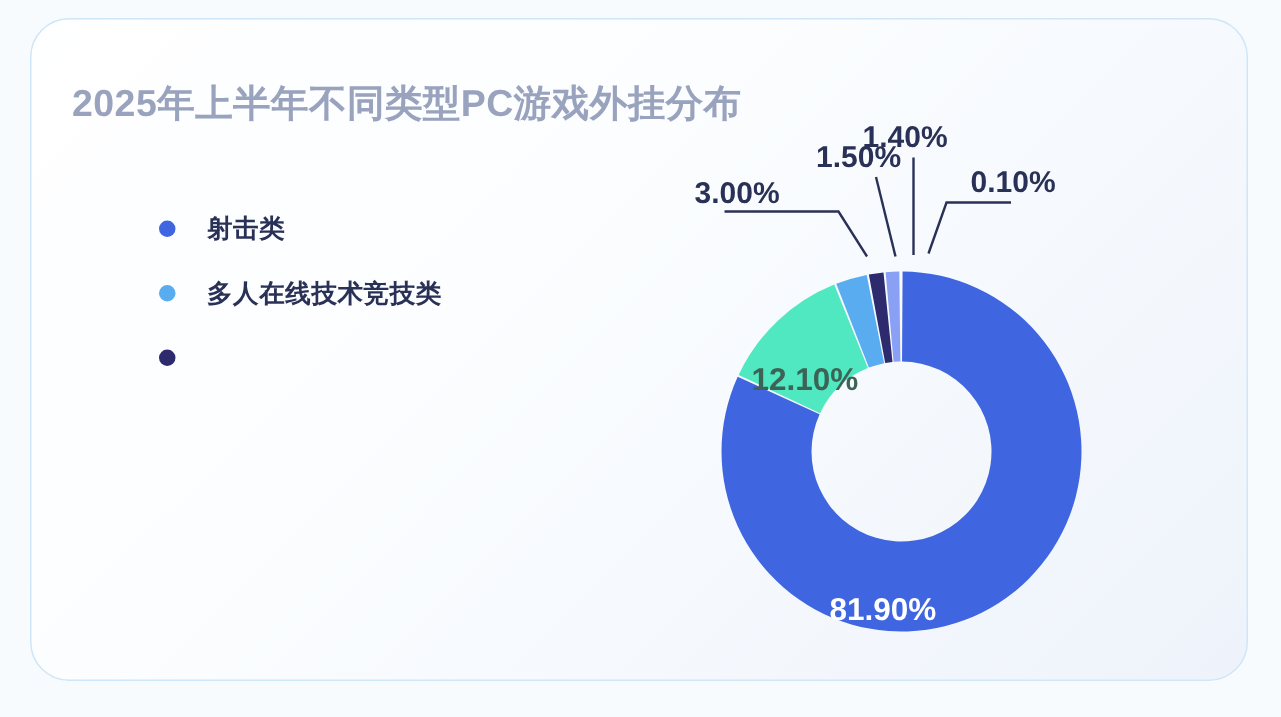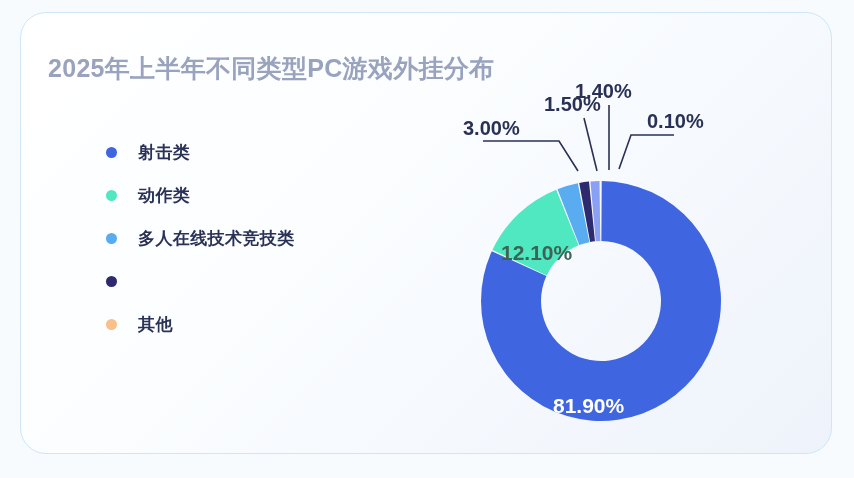--- a/index.html
+++ b/index.html
@@ -113,39 +113,31 @@
 
   <div id="chart-title">2025年上半年不同类型PC游戏外挂分布</div>
 
   <div id="legend">
 
     <div class="legend-item">
       <span class="legend-dot" style="background:#3f66e0"></span>
       <span class="legend-label">射击类</span>
     </div>
 
-    <div class="legend-item">
-      <span class="legend-dot" style="background:#4fe8c0"></span>
-      <span class="legend-label">动作类</span>
-    </div>
 
     <div class="legend-item">
       <span class="legend-dot" style="background:#5aacf0"></span>
       <span class="legend-label">多人在线技术竞技类</span>
     </div>
 
     <div class="legend-item">
       <span class="legend-dot" style="background:#2d2a6e"></span>
     </div>
 
 
-    <div class="legend-item">
-      <span class="legend-dot" style="background:#f8c08a"></span>
-      <span class="legend-label">其他</span>
-    </div>
 
   </div>
 
   <div id="donut-wrap">
     <svg id="donut-svg" viewBox="0 0 360 370">
 
       <g id="slices">
           <path d="M 160.71999568000777 108.00215999352001 A 120 120 0 1 1 50.8013693058531 178.24400483837834 L 105.40068465292654 203.1220024191892 A 60 60 0 1 0 160.3599978400039 168.00107999676 Z" fill="#3f66e0"></path>
           <path d="M 51.40628912523191 176.9372351076905 A 120 120 0 0 1 115.15641377127464 116.69387809223217 L 137.57820688563731 172.3469390461161 A 60 60 0 0 0 105.70314456261596 202.46861755384526 Z" fill="#4fe8c0"></path>
           <path d="M 116.49528387769939 116.16378191695662 A 120 120 0 0 1 136.80740441508692 110.26256538366962 L 148.40370220754346 169.13128269183483 A 60 60 0 0 0 138.2476419388497 172.0818909584783 Z" fill="#5aacf0"></path>

